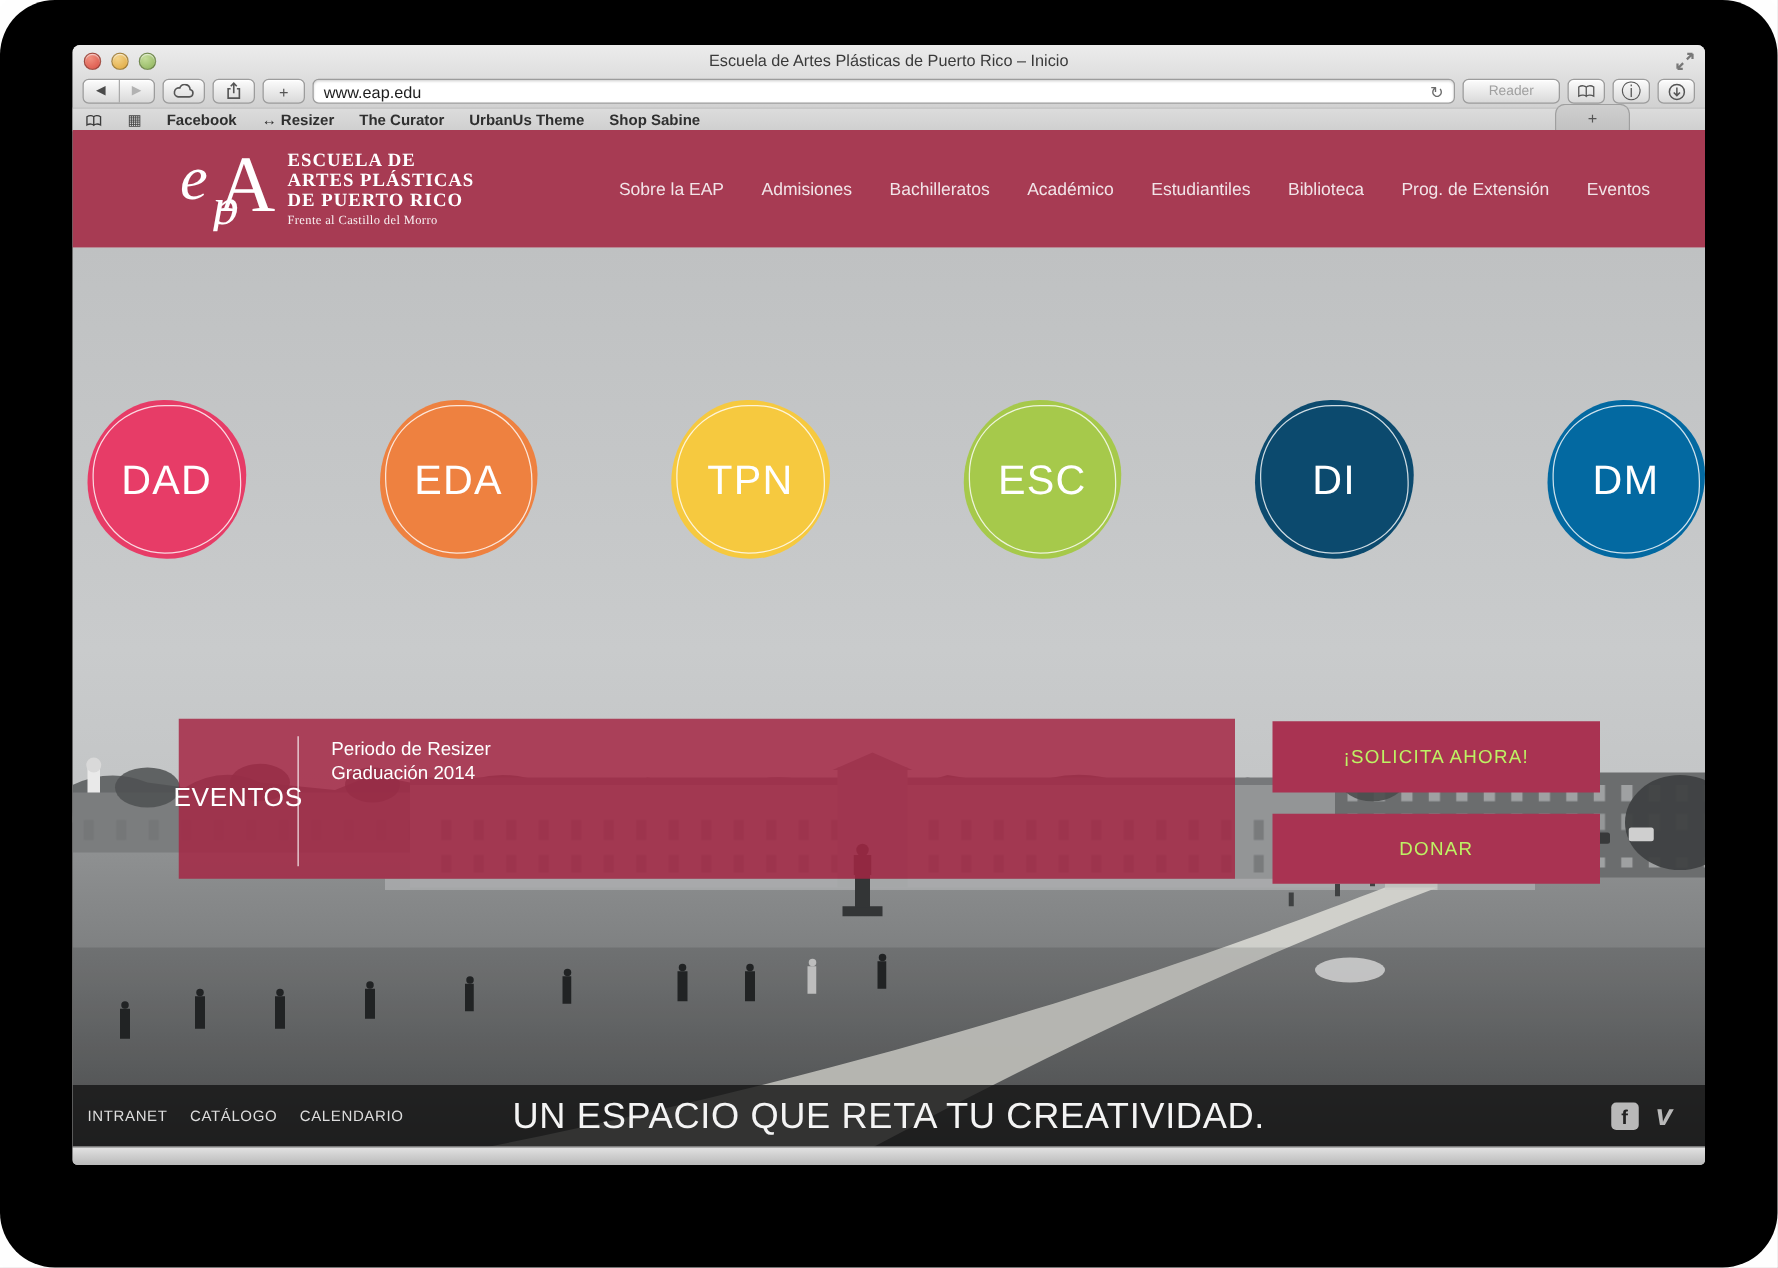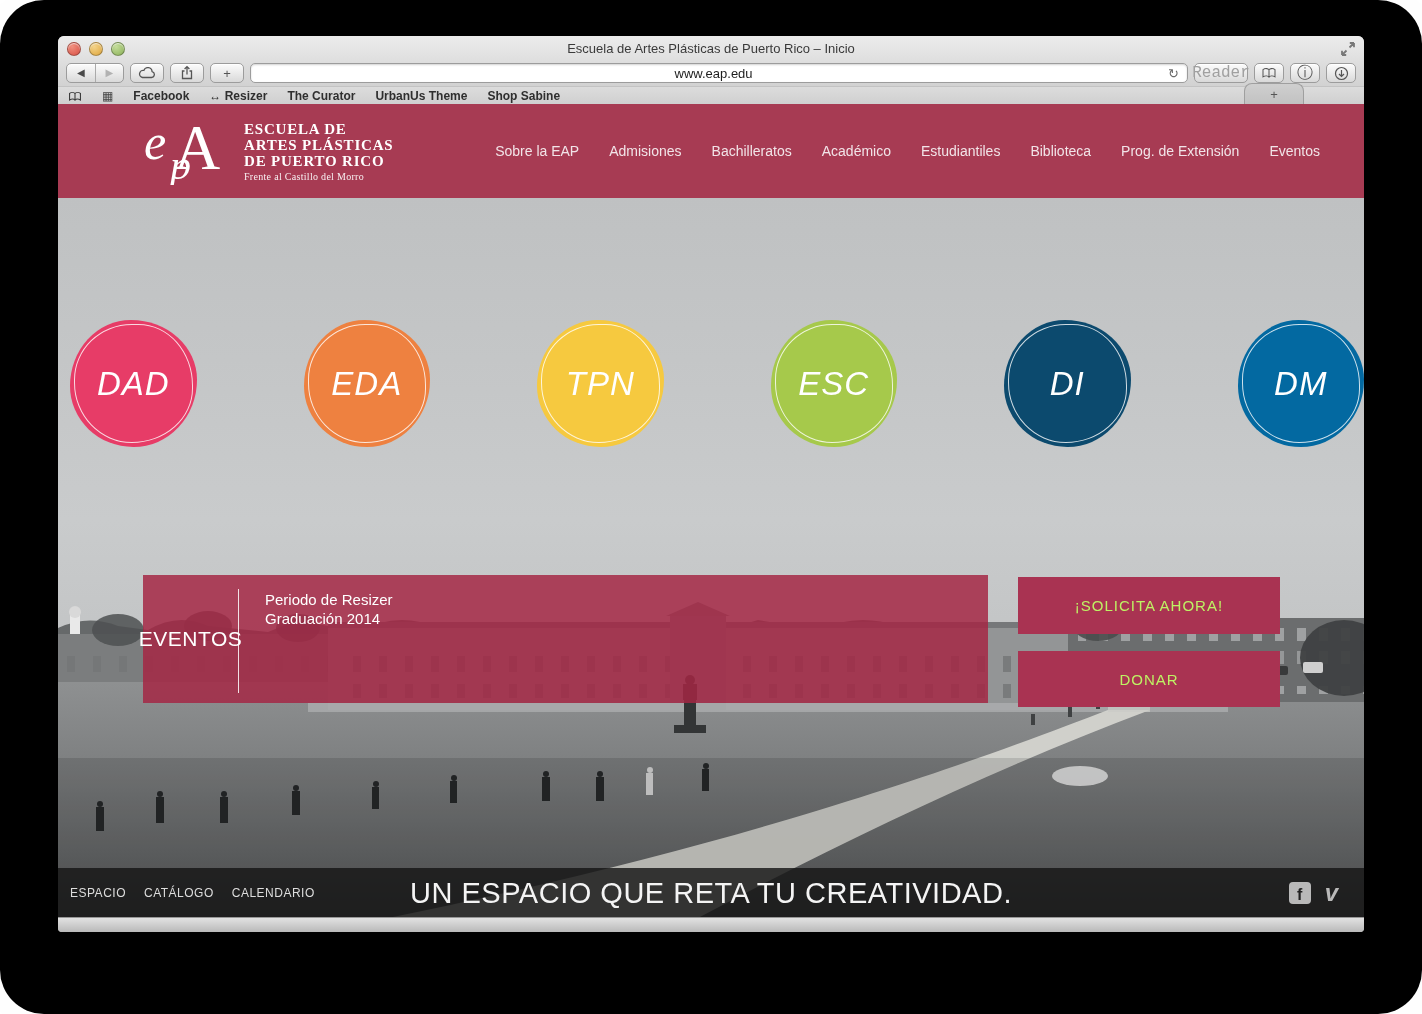--- a/index.html
+++ b/index.html
@@ -25,50 +25,50 @@
   .btn3d{background:linear-gradient(#fcfcfc,#d9d9d9);border:1px solid #9c9c9c;border-radius:5px;
          box-shadow:inset 0 1px 0 rgba(255,255,255,.85);color:#555;height:20px;
          display:flex;align-items:center;justify-content:center;box-sizing:border-box;}
   .seg{width:58px;padding:0;}
   .seg span{flex:1;text-align:center;font-size:10px;line-height:18px;}
   .seg .back{color:#4a4a4a;border-right:1px solid #aaa;}
   .seg .fwd{color:#b2b2b2;}
   .tb-icon{width:34px;font-size:13px;}
   .url-field{flex:1;height:20px;background:#fff;border:1px solid #9c9c9c;border-radius:5px;
              box-shadow:inset 0 1px 2px rgba(0,0,0,.18);display:flex;align-items:center;
-             padding:0 8px;font-size:13px;color:#1d1d1d;box-sizing:border-box;text-align:center;}
+             padding:0 8px;font-size:13px;color:#1d1d1d;box-sizing:border-box;}
   .url-text{flex:1;}
   .reload{color:#6b6b6b;font-size:13px;}
-  .reader-btn{width:54px;font-size:16px;color:#a0a0a0;font-family:Liberation Mono, monospace;}
+  .reader-btn{width:78px;font-size:11px;color:#a0a0a0;}
   .sm-btn{width:30px;}
 
   .bookmarks-bar{position:absolute;top:50px;left:0;right:0;height:18px;border-top:1px solid #c3c3c3;
                  background:linear-gradient(#dcdcdc,#cfcfcf);display:flex;align-items:center;
                  padding:0 10px;gap:20px;font-size:12px;font-weight:700;color:#2f2f2f;}
   .bm-icon{color:#444;font-weight:400;display:flex;align-items:center;}
   .tab-plus{position:absolute;top:47px;right:60px;width:58px;height:21px;
             background:linear-gradient(#cfcfcf,#c1c1c1);border:1px solid #9f9f9f;border-bottom:none;
             border-radius:8px 8px 0 0;display:flex;align-items:center;justify-content:center;
             color:#555;font-size:13px;}
 
   
   .site-header{position:absolute;top:68px;left:0;right:0;height:94px;
                background:var(--accent,#a73b53);display:flex;align-items:center;}
   .logo{display:flex;align-items:center;margin-left:86px;color:#fff;}
-  .logo-text{margin-left:14px;font-family:"Liberation Serif",serif;}
+  .logo-text{font-family:"Liberation Serif",serif;}
   .logo-text .l{font-size:15px;font-weight:700;letter-spacing:.8px;line-height:16px;}
   .logo-text .tag{font-size:10px;letter-spacing:.3px;margin-top:2px;opacity:.92;}
   .site-nav{margin-left:auto;display:flex;gap:30px;padding-right:44px;font-size:14px;color:#f2e4e8;}
   .site-nav span{white-space:nowrap;}
 
   .hero{position:absolute;top:162px;left:0;right:0;height:720px;overflow:hidden;}
   .scenery{position:absolute;inset:0;}
 
   .circles{position:absolute;top:122px;left:12px;right:0;display:flex;justify-content:center;
-           column-gap:107px;font-style:italic;}
+           column-gap:107px;}
   .circle{width:127px;height:127px;position:relative;display:flex;align-items:center;justify-content:center;
           color:#fff;font-size:33px;letter-spacing:1px;
           border-radius:48% 52% 50% 50% / 52% 47% 53% 48%;}
   .circle .ring{position:absolute;inset:4px;border:1px solid rgba(255,255,255,.8);
           border-radius:50% 47% 53% 50% / 48% 53% 47% 52%;}
 
   .events-panel{position:absolute;left:85px;top:377px;width:845px;height:128px;
                 background:var(--accent-overlay,rgba(164,38,68,.84));display:flex;color:#fff;}
   .events-label{width:95px;display:flex;align-items:center;justify-content:center;
                 font-size:21px;letter-spacing:.5px;}
@@ -330,21 +330,21 @@
         <div>Periodo de Resizer</div>
         <div>Graduación 2014</div>
       </div>
     </div>
 
     <div class="cta apply">¡SOLICITA AHORA!</div>
     <div class="cta donate">DONAR</div>
 
     <div class="site-footer">
       <div class="footer-links">
-        <span>ESPACIO</span>
+        <span>INTRANET</span>
         <span>CATÁLOGO</span>
         <span>CALENDARIO</span>
       </div>
       <div class="footer-tagline">UN ESPACIO QUE RETA TU CREATIVIDAD.</div>
       <div class="footer-social">
         <span class="fb-badge">f</span>
         <span class="vimeo-glyph">v</span>
       </div>
     </div>
   </div>

